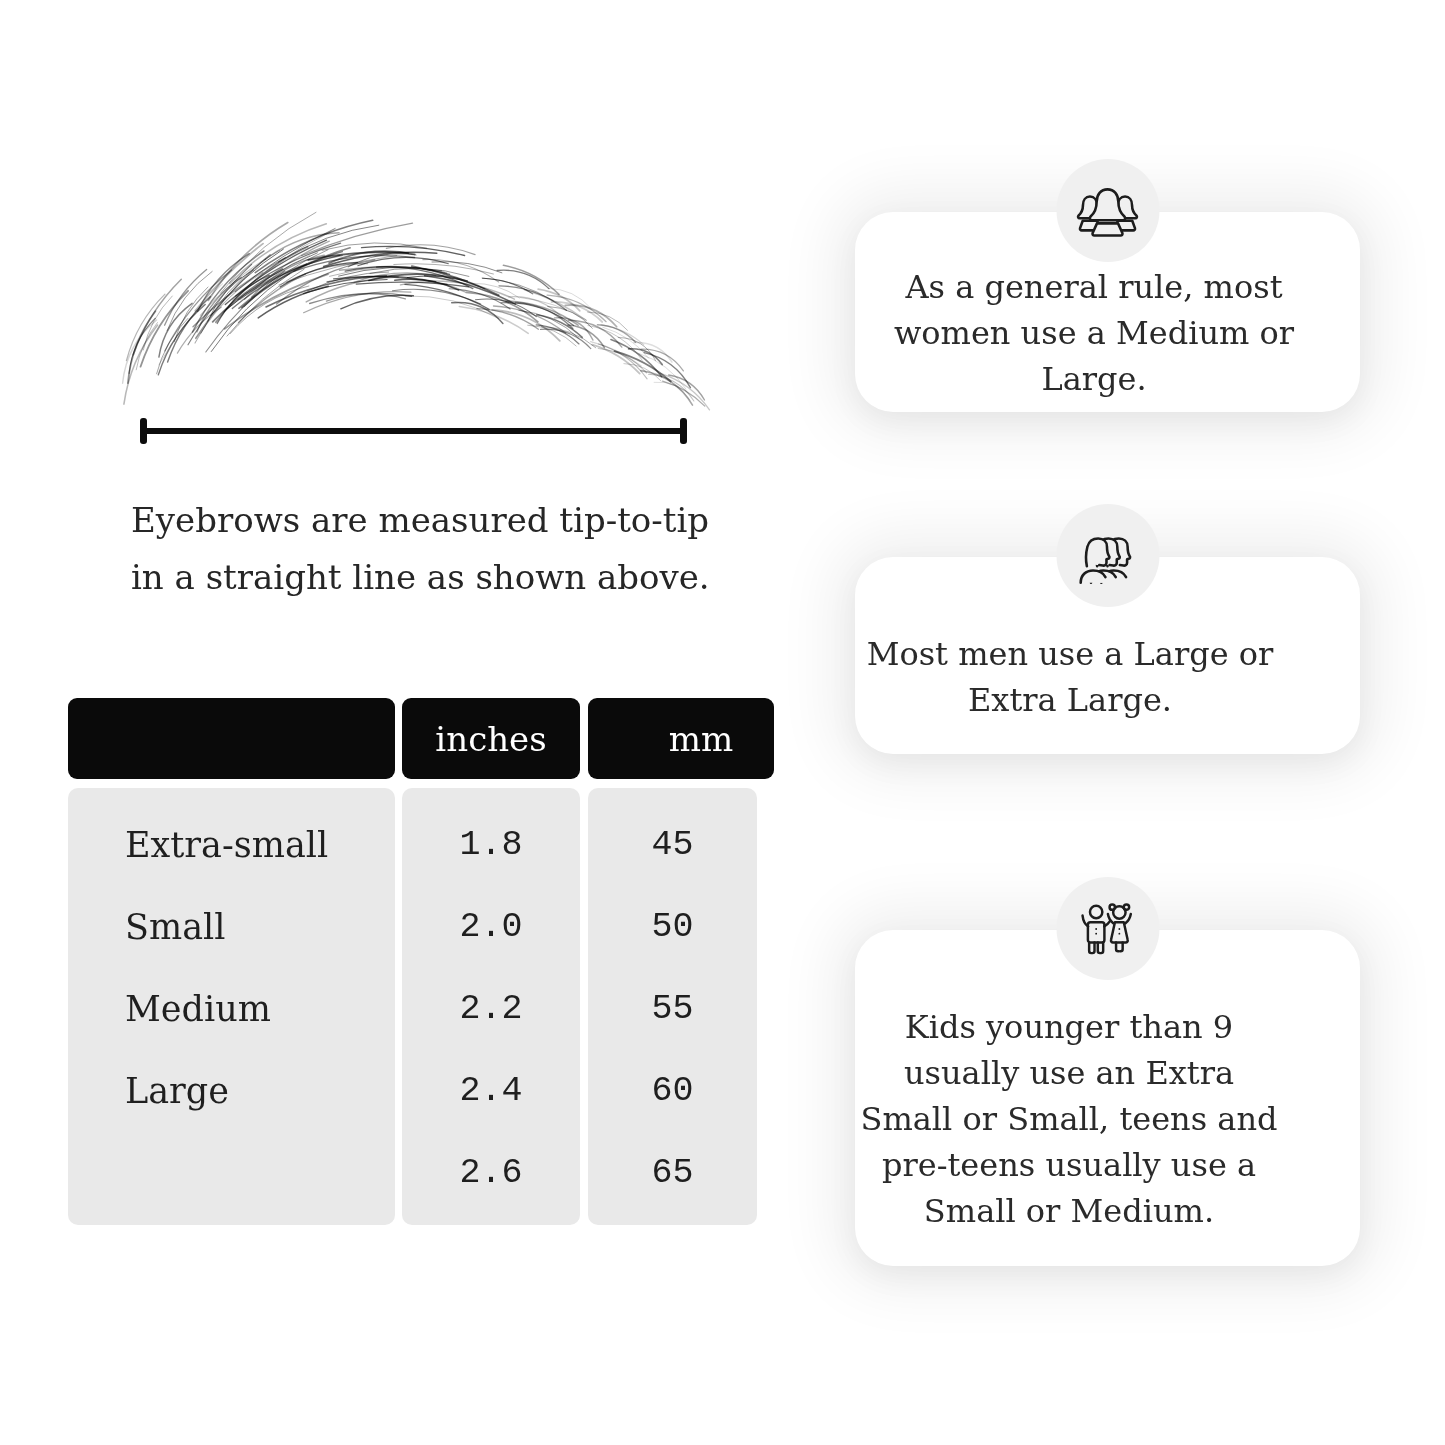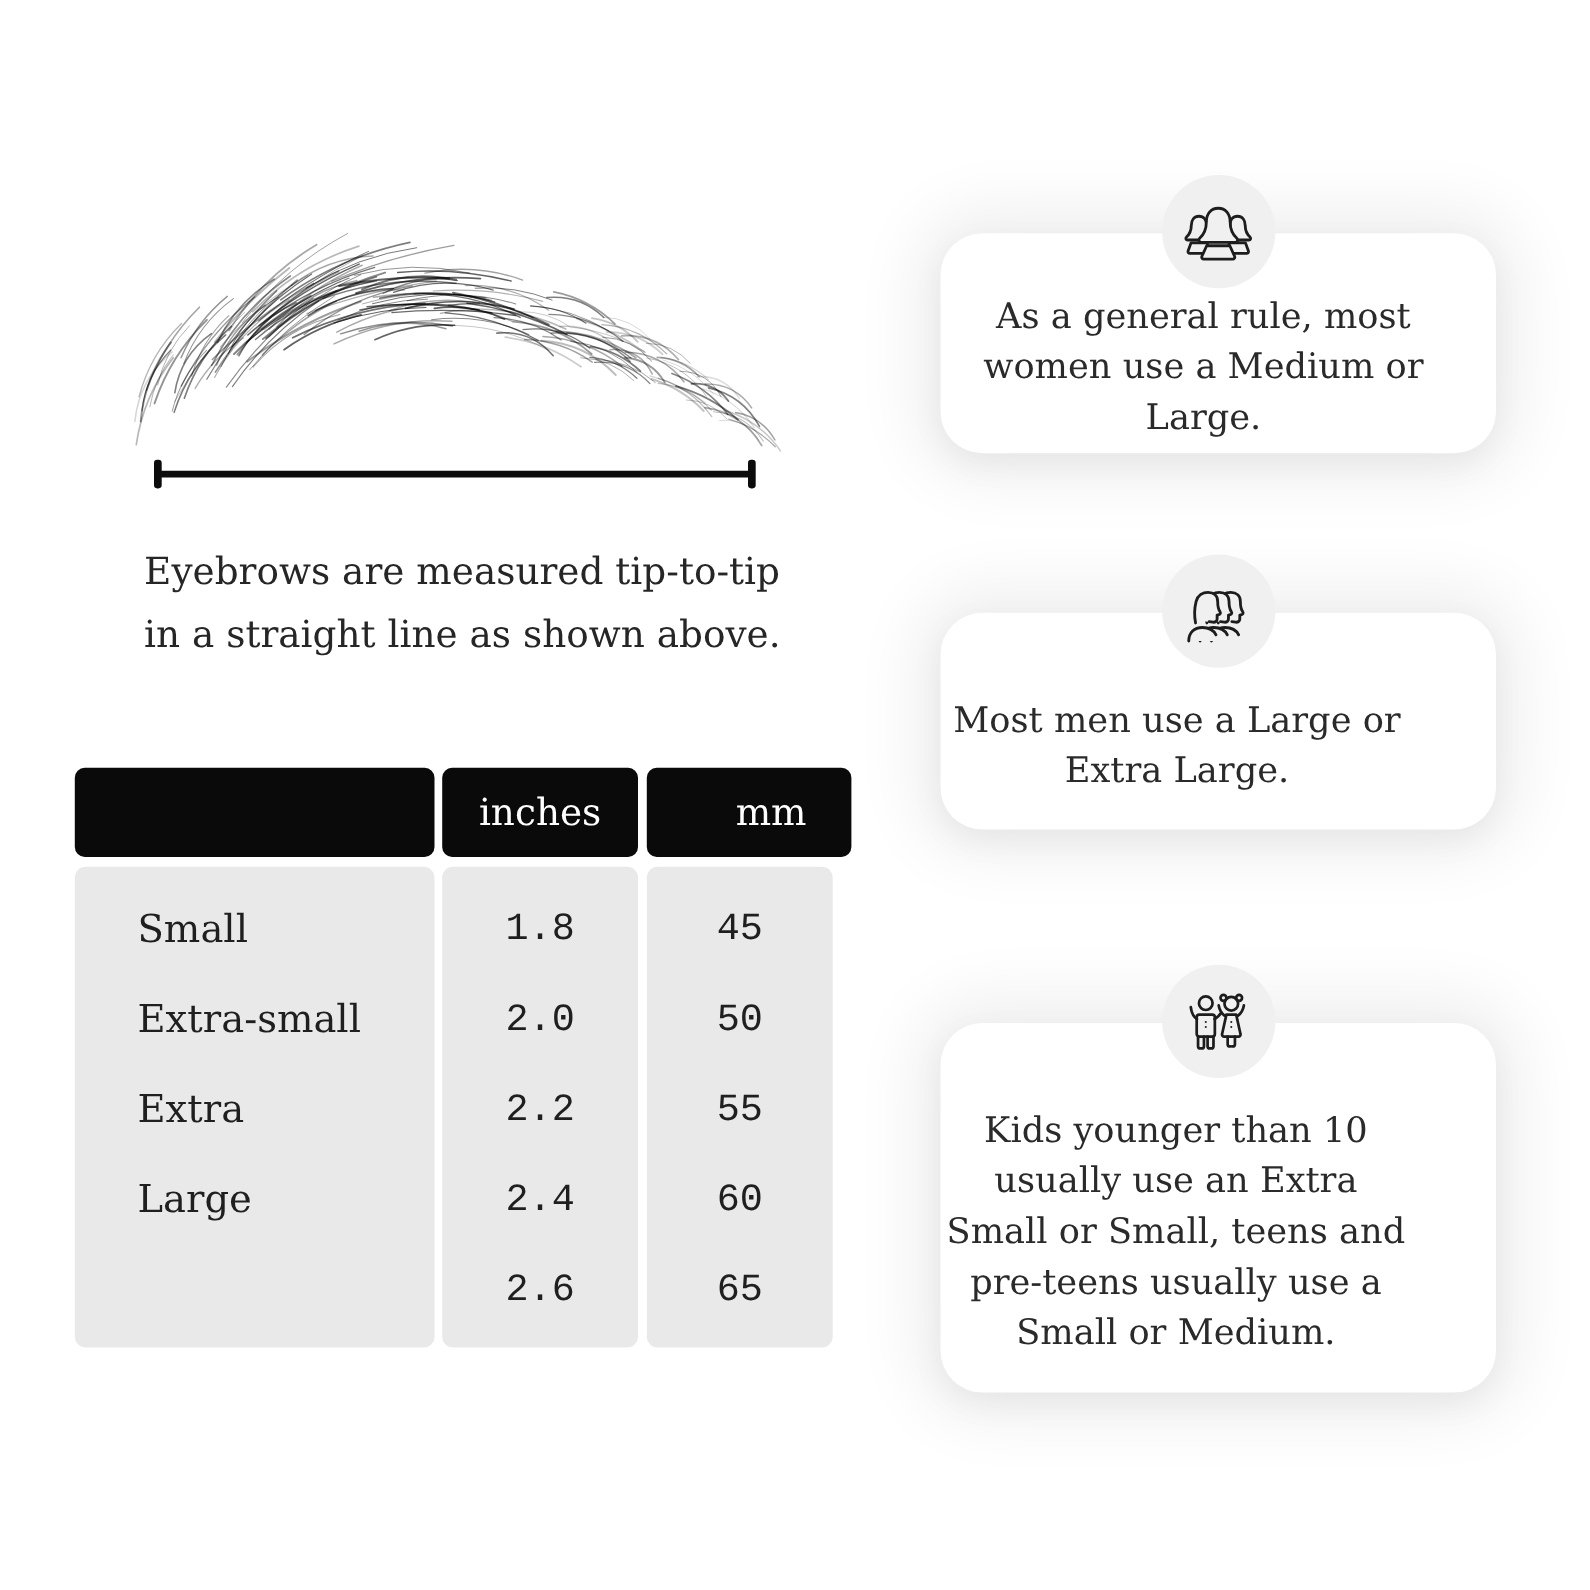--- a/index.html
+++ b/index.html
@@ -235,23 +235,23 @@
   <div class="caption">
     <div>Eyebrows are measured tip-to-tip</div>
     <div>in a straight line as shown above.</div>
   </div>
 
   <div class="th c1"></div>
   <div class="th c2">inches</div>
   <div class="th c3">mm</div>
 
   <div class="tb c1">
+    <div class="trow">Extra-small</div>
     <div class="trow">Small</div>
-    <div class="trow">Extra-small</div>
-    <div class="trow">Extra</div>
+    <div class="trow">Medium</div>
     <div class="trow">Large</div>
   </div>
   <div class="tb c2">
     <div class="trow">1.8</div>
     <div class="trow">2.0</div>
     <div class="trow">2.2</div>
     <div class="trow">2.4</div>
     <div class="trow">2.6</div>
   </div>
   <div class="tb c3">
@@ -328,16 +328,16 @@
           <path d="M37.6,22.5 C34.8,20.3 33,17 32.4,13.5"></path>
           <path d="M49.4,22.5 C52.2,20.3 54,17 54.6,13.5"></path>
           <path d="M39.2,21.5 H47.8 L51.6,38.6 C51.9,39.8 51,41 49.7,41 H37.3 C36,41 35.1,39.8 35.4,38.6 Z"></path>
           <path d="M40.3,41 V47.6 C40.3,48.7 41.2,49.6 42.3,49.6 H42.7"></path>
           <path d="M46.7,41 V47.6 C46.7,48.7 45.8,49.6 44.7,49.6 H44.3"></path>
           <circle cx="43.5" cy="28" r="0.9" fill="#1d1d1d" stroke="none"></circle>
           <circle cx="43.5" cy="32.5" r="0.9" fill="#1d1d1d" stroke="none"></circle>
         </g>
       </svg>
     </div>
-    <div class="card-text">Kids younger than 10 usually use an Extra Small or Small, teens and pre-teens usually use a Small or Medium.</div>
+    <div class="card-text">Kids younger than 9 usually use an Extra Small or Small, teens and pre-teens usually use a Small or Medium.</div>
   </div>
 
 </div>
 
 </body></html>

